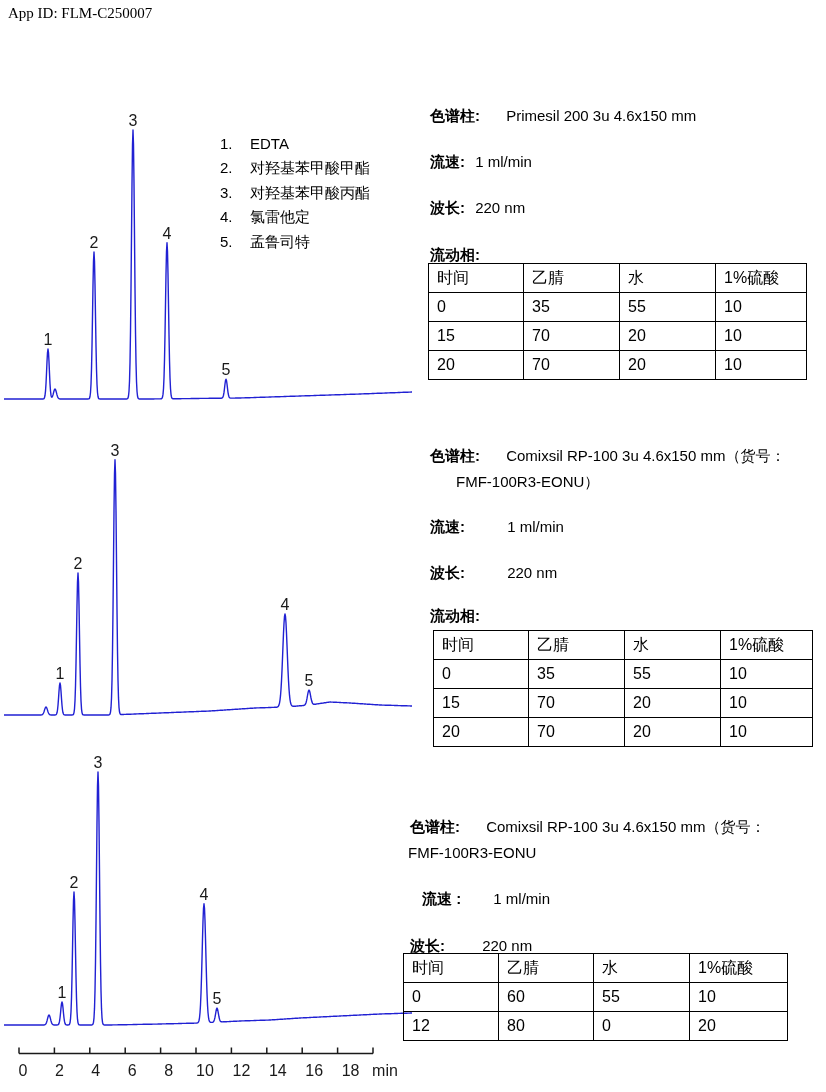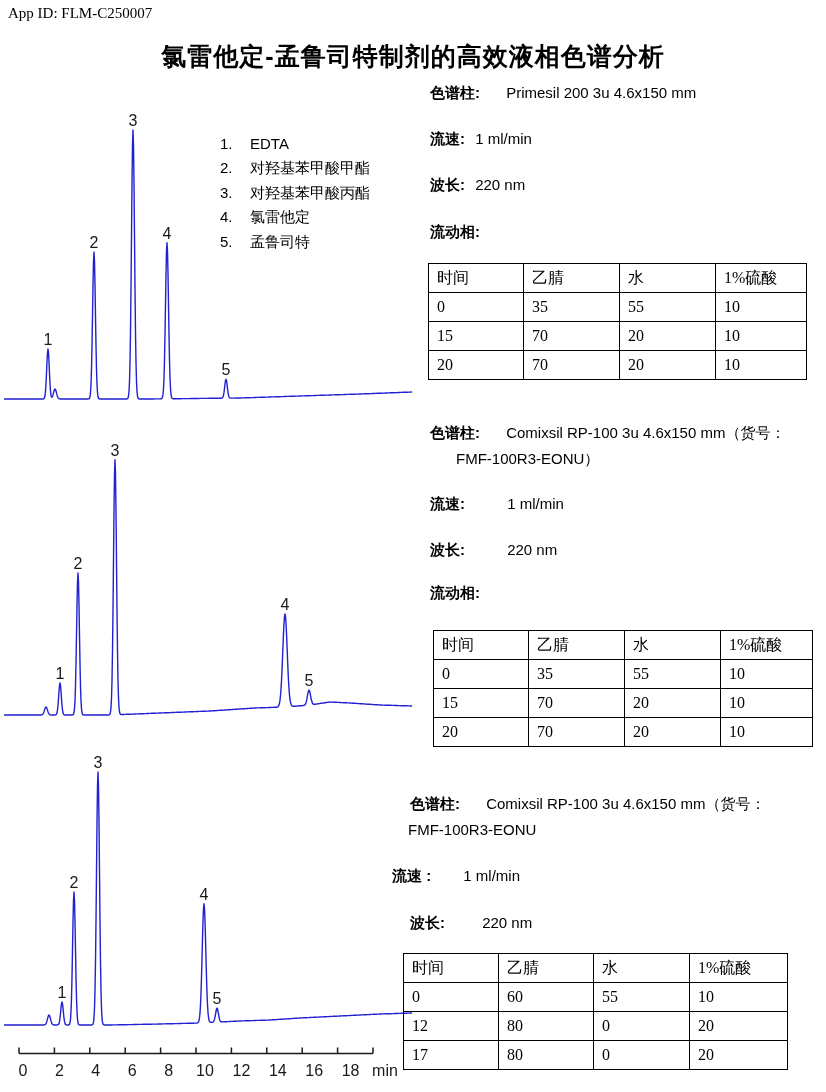--- a/index.html
+++ b/index.html
@@ -9,38 +9,37 @@
   .title{position:absolute;left:0;top:40px;width:826px;text-align:center;
          font-size:25px;font-weight:bold;letter-spacing:1px;}
   .chrom{position:absolute;left:0;}
   #chrom-1{top:100px;} #chrom-2{top:420px;} #chrom-3{top:740px;}
   #axis{position:absolute;left:0;top:1045px;}
   .peak-label{font-family:"Liberation Sans",sans-serif;font-size:16px;fill:#1a1a1a;}
   .axis-label{font-family:"Liberation Sans",sans-serif;font-size:16px;fill:#1a1a1a;}
   .legend{position:absolute;left:220px;top:132px;font-size:15px;line-height:24.4px;}
   .legend-item{display:flex;}
   .ln{display:inline-block;width:30px;}
-  .info-line{position:absolute;font-size:15px;white-space:nowrap;}
+  .info-line{position:absolute;font-size:15px;white-space:nowrap;margin-top:23px;}
   .lbl{font-weight:bold;}
   .g22{margin-left:22px}.g6{margin-left:6px}.g38{margin-left:38px}.g28{margin-left:28px}.g33{margin-left:33px}
   .mp-table{position:absolute;border-collapse:collapse;table-layout:fixed;
-            font-family:Liberation Serif, serif;font-size:16px;}
+            font-family:Liberation Sans, sans-serif;font-size:16px;}
   .mp-table th,.mp-table td{border:1.5px solid #000;height:28px;padding:0 0 0 8px;
             text-align:left;font-weight:normal;vertical-align:middle;}
   .t1{left:428px;top:263px;width:378px;}
   .t2{left:433px;top:630px;width:379px;}
   .t3{left:403px;top:953px;width:384px;}
 </style>
 </head>
 <body>
 
 <div class="page">
 
   <div class="app-id">App ID: FLM-C250007</div>
-  <div class="title">氯雷他定-孟鲁司特制剂的高效液相色谱分析</div>
 
   <svg id="chrom-1" class="chrom" width="420" height="320" viewBox="0 0 420 320">
       <polyline points="4.0,299.0 4.5,299.0 5.0,299.0 5.5,299.0 6.0,299.0 6.5,299.0 7.0,299.0 7.5,299.0 8.0,299.0 8.5,299.0 9.0,299.0 9.5,299.0 10.0,299.0 10.5,299.0 11.0,299.0 11.5,299.0 12.0,299.0 12.5,299.0 13.0,299.0 13.5,299.0 14.0,299.0 14.5,299.0 15.0,299.0 15.5,299.0 16.0,299.0 16.5,299.0 17.0,299.0 17.5,299.0 18.0,299.0 18.5,299.0 19.0,299.0 19.5,299.0 20.0,299.0 20.5,299.0 21.0,299.0 21.5,299.0 22.0,299.0 22.5,299.0 23.0,299.0 23.5,299.0 24.0,299.0 24.5,299.0 25.0,299.0 25.5,299.0 26.0,299.0 26.5,299.0 27.0,299.0 27.5,299.0 28.0,299.0 28.5,299.0 29.0,299.0 29.5,299.0 30.0,299.0 30.5,299.0 31.0,299.0 31.5,299.0 32.0,299.0 32.5,299.0 33.0,299.0 33.5,299.0 34.0,299.0 34.5,299.0 35.0,299.0 35.5,299.0 36.0,299.0 36.5,299.0 37.0,299.0 37.5,299.0 38.0,299.0 38.5,299.0 39.0,299.0 39.5,299.0 40.0,299.0 40.5,299.0 41.0,299.0 41.5,299.0 42.0,299.0 42.5,299.0 43.0,299.0 43.5,298.9 44.0,298.6 44.5,297.7 45.0,295.5 45.5,291.1 46.0,283.7 46.5,273.3 47.0,261.8 47.5,252.6 48.0,249.0 48.5,252.6 49.0,261.8 49.5,273.3 50.0,283.7 50.5,291.0 51.0,295.2 51.5,297.0 52.0,297.2 52.5,296.4 53.0,294.9 53.5,292.9 54.0,291.0 54.5,289.5 55.0,289.0 55.5,289.5 56.0,291.0 56.5,292.9 57.0,294.9 57.5,296.5 58.0,297.6 58.5,298.3 59.0,298.7 59.5,298.9 60.0,299.0 60.5,299.0 61.0,299.0 61.5,299.0 62.0,299.0 62.5,299.0 63.0,299.0 63.5,299.0 64.0,299.0 64.5,299.0 65.0,299.0 65.5,299.0 66.0,299.0 66.5,299.0 67.0,299.0 67.5,299.0 68.0,299.0 68.5,299.0 69.0,299.0 69.5,299.0 70.0,299.0 70.5,299.0 71.0,299.0 71.5,299.0 72.0,299.0 72.5,299.0 73.0,299.0 73.5,299.0 74.0,299.0 74.5,299.0 75.0,299.0 75.5,299.0 76.0,299.0 76.5,299.0 77.0,299.0 77.5,299.0 78.0,299.0 78.5,299.0 79.0,299.0 79.5,299.0 80.0,299.0 80.5,299.0 81.0,299.0 81.5,299.0 82.0,299.0 82.5,299.0 83.0,299.0 83.5,299.0 84.0,299.0 84.5,299.0 85.0,299.0 85.5,299.0 86.0,299.0 86.5,299.0 87.0,299.0 87.5,299.0 88.0,299.0 88.5,298.9 89.0,298.8 89.5,298.2 90.0,296.5 90.5,292.5 91.0,284.2 91.5,269.2 92.0,246.0 92.5,216.2 93.0,185.1 93.5,161.1 94.0,152.0 94.5,161.1 95.0,185.1 95.5,216.2 96.0,246.0 96.5,269.2 97.0,284.2 97.5,292.5 98.0,296.5 98.5,298.2 99.0,298.8 99.5,298.9 100.0,299.0 100.5,299.0 101.0,299.0 101.5,299.0 102.0,299.0 102.5,299.0 103.0,299.0 103.5,299.0 104.0,299.0 104.5,299.0 105.0,299.0 105.5,299.0 106.0,299.0 106.5,299.0 107.0,299.0 107.5,299.0 108.0,299.0 108.5,299.0 109.0,299.0 109.5,299.0 110.0,299.0 110.5,299.0 111.0,299.0 111.5,299.0 112.0,299.0 112.5,299.0 113.0,299.0 113.5,299.0 114.0,299.0 114.5,299.0 115.0,299.0 115.5,299.0 116.0,299.0 116.5,299.0 117.0,299.0 117.5,299.0 118.0,299.0 118.5,299.0 119.0,299.0 119.5,299.0 120.0,299.0 120.5,299.0 121.0,299.0 121.5,299.0 122.0,299.0 122.5,299.0 123.0,299.0 123.5,299.0 124.0,299.0 124.5,299.0 125.0,299.0 125.5,299.0 126.0,299.0 126.5,299.0 127.0,298.9 127.5,298.7 128.0,298.0 128.5,296.0 129.0,291.3 129.5,281.3 130.0,262.6 130.5,231.9 131.0,188.4 131.5,135.8 132.0,83.6 132.5,44.5 133.0,30.0 133.5,44.5 134.0,83.6 134.5,135.8 135.0,188.4 135.5,231.9 136.0,262.6 136.5,281.3 137.0,291.3 137.5,296.0 138.0,298.0 138.5,298.7 139.0,298.9 139.5,299.0 140.0,299.0 140.5,299.0 141.0,299.0 141.5,299.0 142.0,299.0 142.5,299.0 143.0,299.0 143.5,299.0 144.0,299.0 144.5,299.0 145.0,299.0 145.5,299.0 146.0,299.0 146.5,299.0 147.0,299.0 147.5,299.0 148.0,299.0 148.5,299.0 149.0,299.0 149.5,299.0 150.0,299.0 150.5,299.0 151.0,299.0 151.5,299.0 152.0,299.0 152.5,299.0 153.0,299.0 153.5,299.0 154.0,299.0 154.5,298.9 155.0,298.9 155.5,298.9 156.0,298.9 156.5,298.9 157.0,298.9 157.5,298.9 158.0,298.9 158.5,298.9 159.0,298.9 159.5,298.9 160.0,298.9 160.5,298.9 161.0,298.8 161.5,298.7 162.0,298.3 162.5,297.1 163.0,294.4 163.5,288.6 164.0,277.7 164.5,259.9 165.0,234.7 165.5,204.2 166.0,173.9 166.5,151.2 167.0,142.8 167.5,151.2 168.0,173.9 168.5,204.2 169.0,234.7 169.5,259.9 170.0,277.7 170.5,288.5 171.0,294.3 171.5,297.0 172.0,298.2 172.5,298.6 173.0,298.7 173.5,298.7 174.0,298.7 174.5,298.7 175.0,298.7 175.5,298.7 176.0,298.7 176.5,298.7 177.0,298.7 177.5,298.7 178.0,298.7 178.5,298.7 179.0,298.7 179.5,298.7 180.0,298.7 180.5,298.7 181.0,298.7 181.5,298.6 182.0,298.6 182.5,298.6 183.0,298.6 183.5,298.6 184.0,298.6 184.5,298.6 185.0,298.6 185.5,298.6 186.0,298.6 186.5,298.6 187.0,298.6 187.5,298.6 188.0,298.6 188.5,298.6 189.0,298.6 189.5,298.6 190.0,298.6 190.5,298.6 191.0,298.5 191.5,298.5 192.0,298.5 192.5,298.5 193.0,298.5 193.5,298.5 194.0,298.5 194.5,298.5 195.0,298.5 195.5,298.5 196.0,298.5 196.5,298.5 197.0,298.5 197.5,298.5 198.0,298.5 198.5,298.5 199.0,298.5 199.5,298.4 200.0,298.4 200.5,298.4 201.0,298.4 201.5,298.4 202.0,298.4 202.5,298.4 203.0,298.4 203.5,298.4 204.0,298.4 204.5,298.4 205.0,298.4 205.5,298.4 206.0,298.4 206.5,298.4 207.0,298.4 207.5,298.4 208.0,298.4 208.5,298.4 209.0,298.3 209.5,298.3 210.0,298.3 210.5,298.3 211.0,298.3 211.5,298.3 212.0,298.3 212.5,298.3 213.0,298.3 213.5,298.3 214.0,298.3 214.5,298.3 215.0,298.3 215.5,298.3 216.0,298.3 216.5,298.3 217.0,298.3 217.5,298.2 218.0,298.2 218.5,298.2 219.0,298.2 219.5,298.2 220.0,298.2 220.5,298.2 221.0,298.2 221.5,298.2 222.0,298.0 222.5,297.7 223.0,296.9 223.5,295.2 224.0,292.4 224.5,288.4 225.0,284.0 225.5,280.5 226.0,279.2 226.5,280.5 227.0,284.0 227.5,288.4 228.0,292.3 228.5,295.1 229.0,296.8 229.5,297.6 230.0,297.9 230.5,298.1 231.0,298.1 231.5,298.1 232.0,298.1 232.5,298.1 233.0,298.1 233.5,298.1 234.0,298.1 234.5,298.1 235.0,298.1 235.5,298.0 236.0,298.0 236.5,298.0 237.0,298.0 237.5,298.0 238.0,298.0 238.5,298.0 239.0,298.0 239.5,298.0 240.0,298.0 240.5,298.0 241.0,298.0 241.5,297.9 242.0,297.9 242.5,297.9 243.0,297.9 243.5,297.9 244.0,297.9 244.5,297.9 245.0,297.8 245.5,297.8 246.0,297.8 246.5,297.8 247.0,297.8 247.5,297.8 248.0,297.7 248.5,297.7 249.0,297.7 249.5,297.7 250.0,297.7 250.5,297.6 251.0,297.6 251.5,297.6 252.0,297.6 252.5,297.6 253.0,297.6 253.5,297.6 254.0,297.5 254.5,297.5 255.0,297.5 255.5,297.5 256.0,297.5 256.5,297.4 257.0,297.4 257.5,297.4 258.0,297.4 258.5,297.4 259.0,297.4 259.5,297.4 260.0,297.3 260.5,297.3 261.0,297.3 261.5,297.3 262.0,297.3 262.5,297.3 263.0,297.2 263.5,297.2 264.0,297.2 264.5,297.2 265.0,297.2 265.5,297.1 266.0,297.1 266.5,297.1 267.0,297.1 267.5,297.1 268.0,297.1 268.5,297.1 269.0,297.0 269.5,297.0 270.0,297.0 270.5,297.0 271.0,297.0 271.5,296.9 272.0,296.9 272.5,296.9 273.0,296.9 273.5,296.9 274.0,296.9 274.5,296.9 275.0,296.8 275.5,296.8 276.0,296.8 276.5,296.8 277.0,296.8 277.5,296.8 278.0,296.7 278.5,296.7 279.0,296.7 279.5,296.7 280.0,296.7 280.5,296.6 281.0,296.6 281.5,296.6 282.0,296.6 282.5,296.6 283.0,296.6 283.5,296.6 284.0,296.5 284.5,296.5 285.0,296.5 285.5,296.5 286.0,296.5 286.5,296.4 287.0,296.4 287.5,296.4 288.0,296.4 288.5,296.4 289.0,296.4 289.5,296.4 290.0,296.3 290.5,296.3 291.0,296.3 291.5,296.3 292.0,296.3 292.5,296.3 293.0,296.2 293.5,296.2 294.0,296.2 294.5,296.2 295.0,296.2 295.5,296.1 296.0,296.1 296.5,296.1 297.0,296.1 297.5,296.1 298.0,296.1 298.5,296.1 299.0,296.0 299.5,296.0 300.0,296.0 300.5,296.0 301.0,296.0 301.5,295.9 302.0,295.9 302.5,295.9 303.0,295.9 303.5,295.9 304.0,295.9 304.5,295.9 305.0,295.8 305.5,295.8 306.0,295.8 306.5,295.8 307.0,295.8 307.5,295.8 308.0,295.7 308.5,295.7 309.0,295.7 309.5,295.7 310.0,295.7 310.5,295.6 311.0,295.6 311.5,295.6 312.0,295.6 312.5,295.6 313.0,295.6 313.5,295.6 314.0,295.5 314.5,295.5 315.0,295.5 315.5,295.5 316.0,295.5 316.5,295.4 317.0,295.4 317.5,295.4 318.0,295.4 318.5,295.4 319.0,295.4 319.5,295.4 320.0,295.3 320.5,295.3 321.0,295.3 321.5,295.3 322.0,295.3 322.5,295.3 323.0,295.2 323.5,295.2 324.0,295.2 324.5,295.2 325.0,295.2 325.5,295.1 326.0,295.1 326.5,295.1 327.0,295.1 327.5,295.1 328.0,295.1 328.5,295.1 329.0,295.0 329.5,295.0 330.0,295.0 330.5,295.0 331.0,295.0 331.5,294.9 332.0,294.9 332.5,294.9 333.0,294.9 333.5,294.9 334.0,294.9 334.5,294.9 335.0,294.8 335.5,294.8 336.0,294.8 336.5,294.8 337.0,294.8 337.5,294.8 338.0,294.7 338.5,294.7 339.0,294.7 339.5,294.7 340.0,294.7 340.5,294.6 341.0,294.6 341.5,294.6 342.0,294.6 342.5,294.6 343.0,294.6 343.5,294.6 344.0,294.5 344.5,294.5 345.0,294.5 345.5,294.5 346.0,294.5 346.5,294.4 347.0,294.4 347.5,294.4 348.0,294.4 348.5,294.4 349.0,294.4 349.5,294.4 350.0,294.3 350.5,294.3 351.0,294.3 351.5,294.3 352.0,294.3 352.5,294.3 353.0,294.2 353.5,294.2 354.0,294.2 354.5,294.2 355.0,294.2 355.5,294.1 356.0,294.1 356.5,294.1 357.0,294.1 357.5,294.1 358.0,294.1 358.5,294.1 359.0,294.0 359.5,294.0 360.0,294.0 360.5,294.0 361.0,294.0 361.5,293.9 362.0,293.9 362.5,293.9 363.0,293.9 363.5,293.9 364.0,293.8 364.5,293.8 365.0,293.8 365.5,293.8 366.0,293.8 366.5,293.8 367.0,293.7 367.5,293.7 368.0,293.7 368.5,293.7 369.0,293.7 369.5,293.6 370.0,293.6 370.5,293.6 371.0,293.6 371.5,293.6 372.0,293.5 372.5,293.5 373.0,293.5 373.5,293.5 374.0,293.5 374.5,293.4 375.0,293.4 375.5,293.4 376.0,293.4 376.5,293.4 377.0,293.3 377.5,293.3 378.0,293.3 378.5,293.3 379.0,293.3 379.5,293.3 380.0,293.2 380.5,293.2 381.0,293.2 381.5,293.2 382.0,293.2 382.5,293.1 383.0,293.1 383.5,293.1 384.0,293.1 384.5,293.1 385.0,293.0 385.5,293.0 386.0,293.0 386.5,293.0 387.0,293.0 387.5,292.9 388.0,292.9 388.5,292.9 389.0,292.9 389.5,292.9 390.0,292.8 390.5,292.8 391.0,292.8 391.5,292.8 392.0,292.8 392.5,292.8 393.0,292.7 393.5,292.7 394.0,292.7 394.5,292.7 395.0,292.7 395.5,292.6 396.0,292.6 396.5,292.6 397.0,292.6 397.5,292.6 398.0,292.5 398.5,292.5 399.0,292.5 399.5,292.5 400.0,292.5 400.5,292.4 401.0,292.4 401.5,292.4 402.0,292.4 402.5,292.4 403.0,292.3 403.5,292.3 404.0,292.3 404.5,292.3 405.0,292.3 405.5,292.3 406.0,292.2 406.5,292.2 407.0,292.2 407.5,292.2 408.0,292.2 408.5,292.1 409.0,292.1 409.5,292.1 410.0,292.1 410.5,292.1 411.0,292.0 411.5,292.0 412.0,292.0" fill="none" stroke="#2121d3" stroke-width="1.4" stroke-linejoin="round"></polyline>
       <text x="48" y="245.0" text-anchor="middle" class="peak-label">1</text>
       <text x="94" y="148.0" text-anchor="middle" class="peak-label">2</text>
       <text x="133" y="26.0" text-anchor="middle" class="peak-label">3</text>
       <text x="167" y="138.8" text-anchor="middle" class="peak-label">4</text>
       <text x="226" y="275.2" text-anchor="middle" class="peak-label">5</text>
     </svg>
   <svg id="chrom-2" class="chrom" width="420" height="320" viewBox="0 0 420 320">
@@ -213,21 +212,21 @@
     </tbody>
   </table>
 
   <div class="info-line" style="left:410px;top:795px">
     <span class="lbl">色谱柱:</span>
     <span class="g22">Comixsil RP-100 3u 4.6x150 mm（货号：</span>
   </div>
   <div class="info-line" style="left:408px;top:821px">
     <span>FMF-100R3-EONU</span>
   </div>
-  <div class="info-line" style="left:392px;top:867px">
+  <div class="info-line" style="left:422px;top:867px">
     <span class="lbl">流速 :</span>
     <span class="g28">1 ml/min</span>
   </div>
   <div class="info-line" style="left:410px;top:914px">
     <span class="lbl">波长:</span>
     <span class="g33">220 nm</span>
   </div>
 
   <table class="mp-table t3">
     <colgroup>
@@ -248,22 +247,16 @@
         <td>60</td>
         <td>55</td>
         <td>10</td>
       </tr>
       <tr>
         <td>12</td>
         <td>80</td>
         <td>0</td>
         <td>20</td>
       </tr>
-      <tr>
-        <td>17</td>
-        <td>80</td>
-        <td>0</td>
-        <td>20</td>
-      </tr>
     </tbody>
   </table>
 
 </div>
 
 </body></html>

